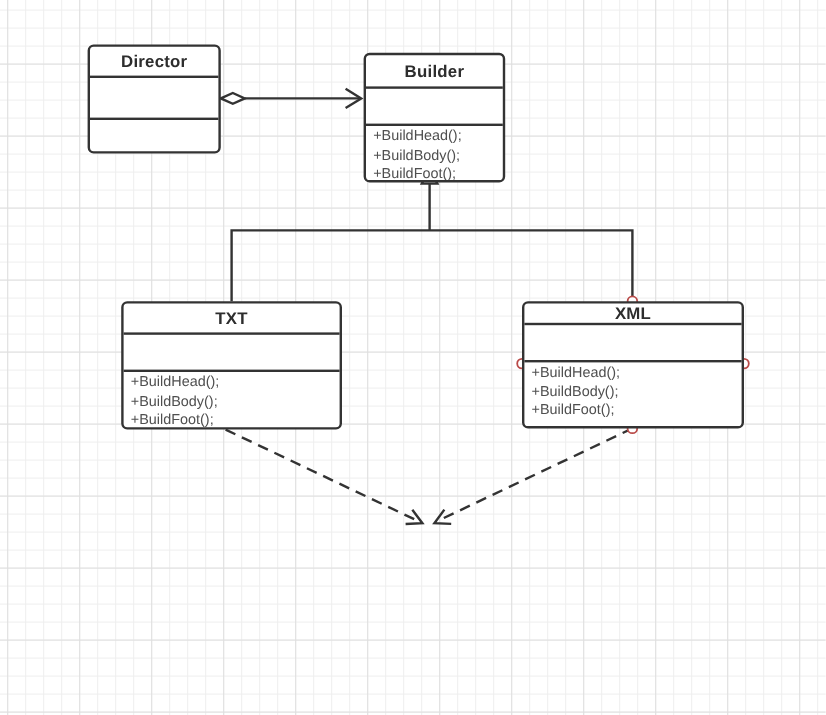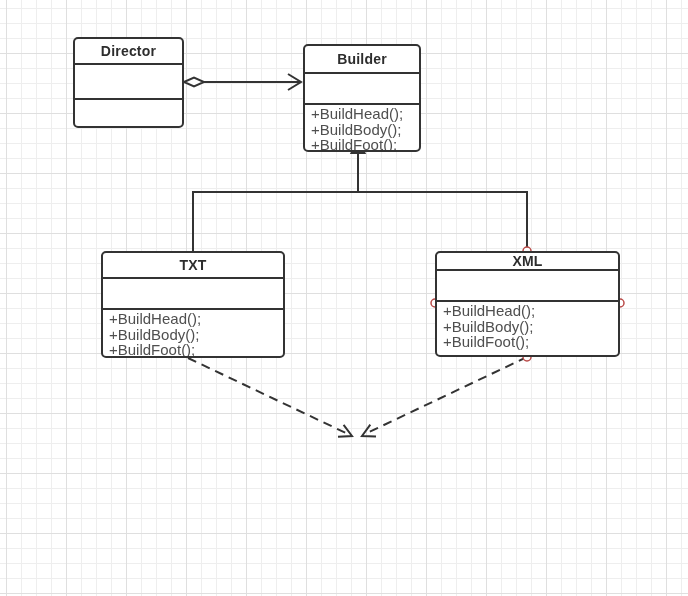--- a/index.html
+++ b/index.html
@@ -21,21 +21,21 @@
     background:#ffffff;border:2px solid #333333;border-radius:5px;
     display:flex;flex-direction:column;
   }
   .uml-title{
     display:flex;align-items:center;justify-content:center;
     font-weight:bold;font-size:14px;color:#2d2d2d;letter-spacing:0.2px;
   }
   .uml-compartment{border-top:2px solid #333333;box-sizing:border-box;}
   .uml-methods{
     flex:1;padding:1px 2px 0 6px;overflow:hidden;
-    font-size:15px;line-height:15.5px;color:#4f4f4f;white-space:nowrap;
+    font-size:12px;line-height:15.5px;color:#4f4f4f;white-space:nowrap;
   }
   .wire{stroke:#333333;stroke-width:2;fill:none;}
   .wire-fill{stroke:#333333;stroke-width:2;fill:#ffffff;}
   .dashed{stroke-dasharray:9,6;}
   .cpoint{fill:#ffffff;stroke:#b94a48;stroke-width:1.5;}
 </style>
 </head>
 <body>
 
 <div id="canvas">

